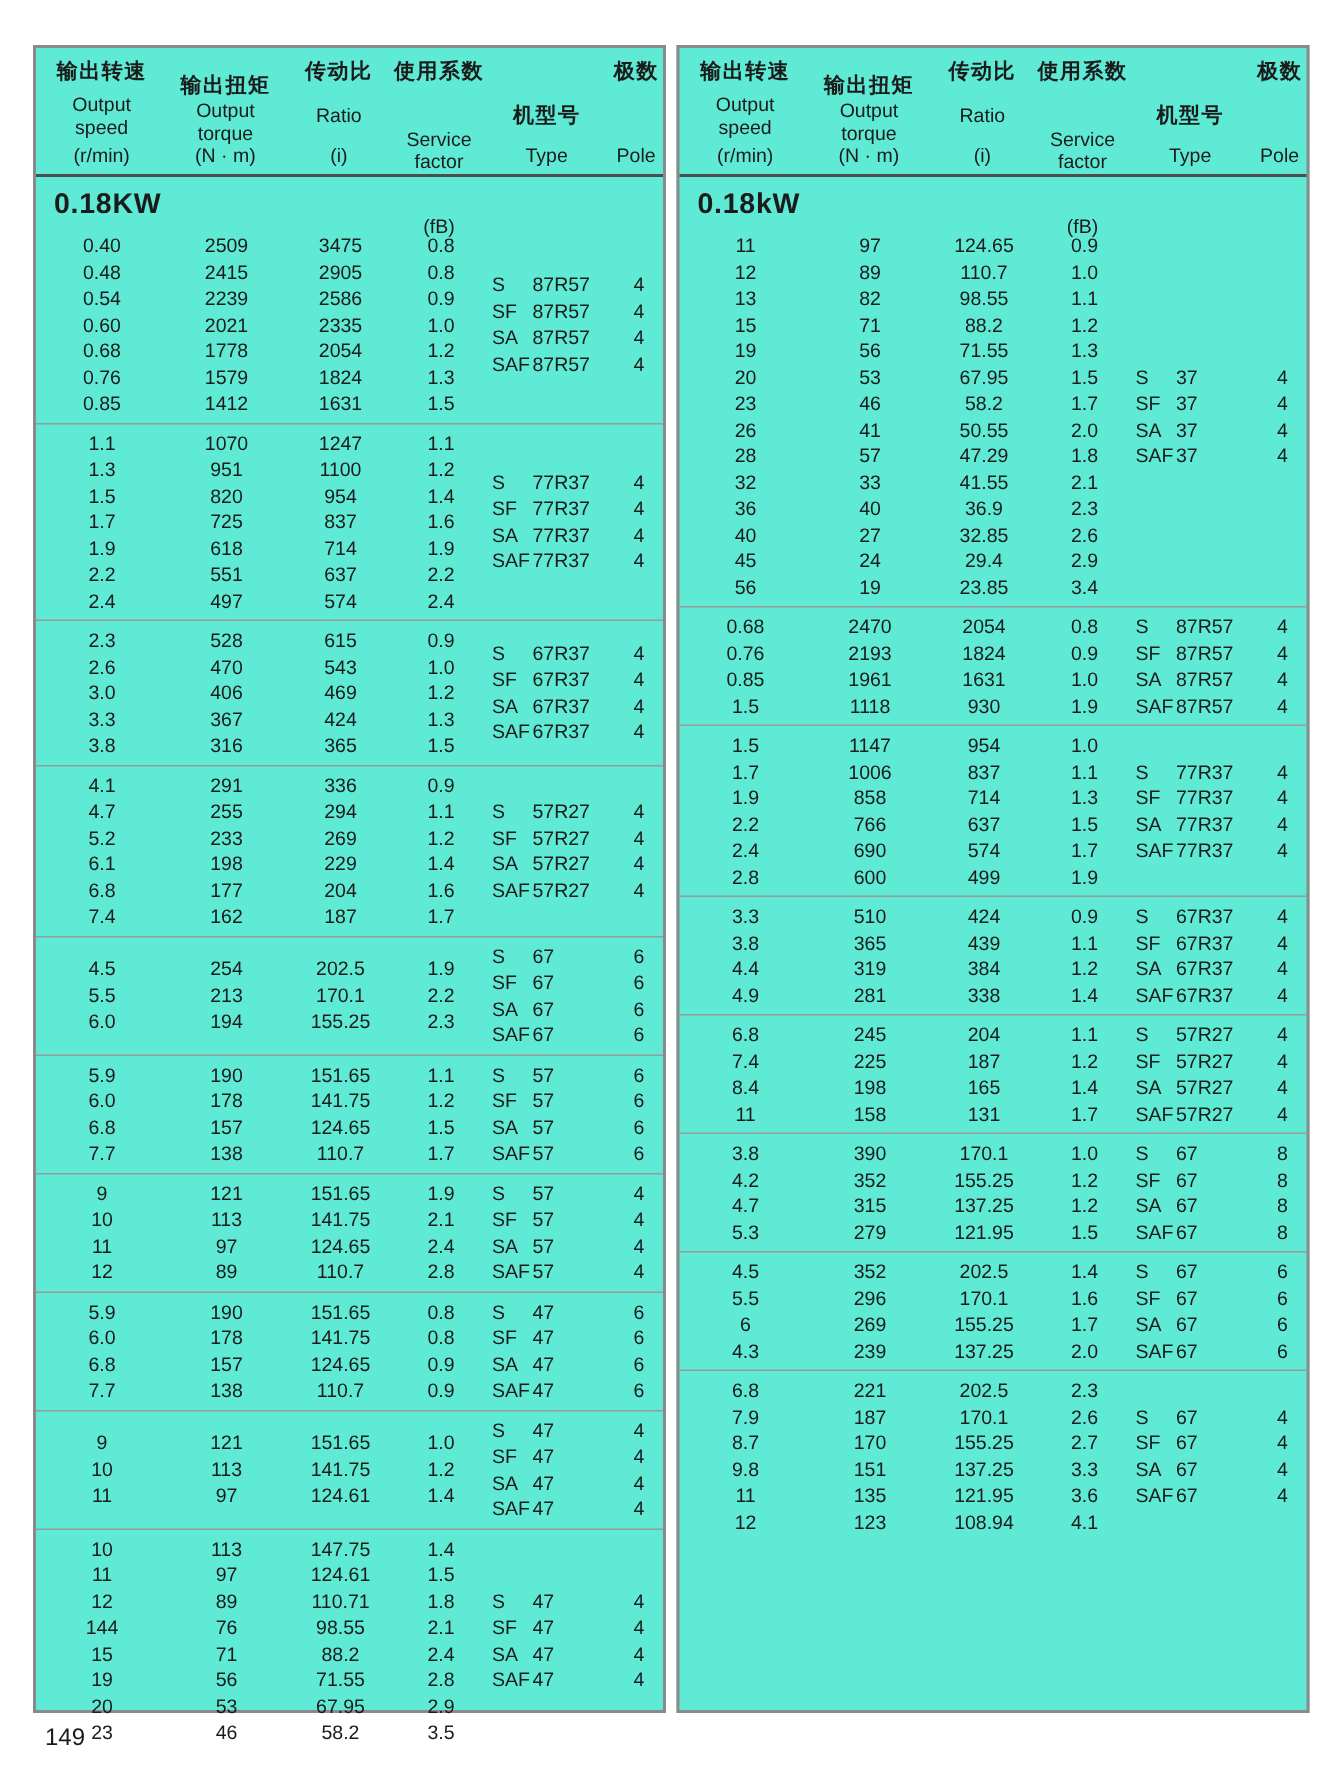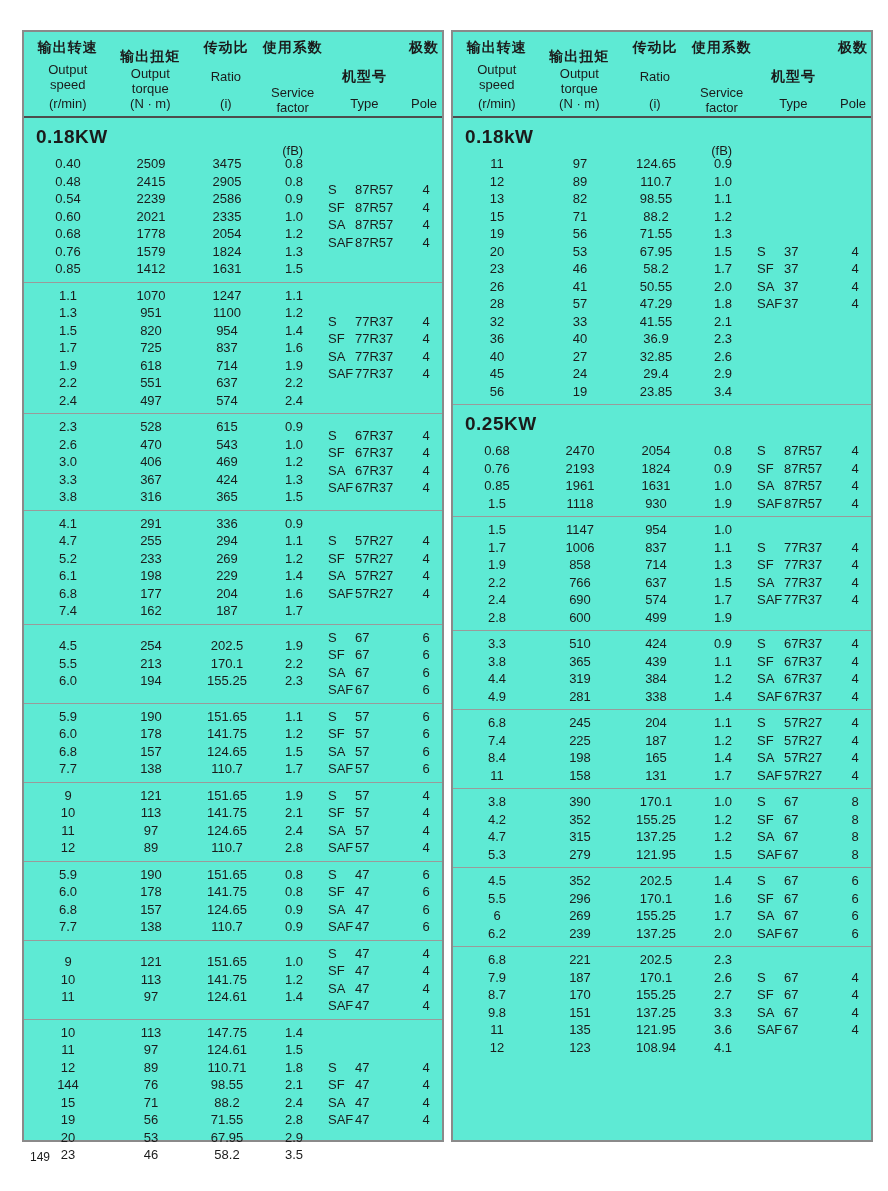--- a/index.html
+++ b/index.html
@@ -36,21 +36,21 @@
   .rows{width:300px;}
   .row{display:flex;height:17.5px;line-height:17.5px;font-size:13px;}
   .cell{box-sizing:border-box;text-align:center;}
   .c-speed{width:88px;} .c-torque{width:78px;} .c-ratio{width:74px;} .c-fb{width:60px;}
   .typecol{width:120px;}
   .typeline{display:flex;height:17.5px;line-height:17.5px;font-size:13px;}
   .t-name{width:84px;padding-left:4px;box-sizing:border-box;white-space:nowrap;}
   .t-prefix{display:inline-block;width:27px;}
   .t-pole{width:36px;text-align:center;}
   
-  .page-number{position:absolute;left:30px;top:1150px;font-size:12px;}
+  .page-number{position:absolute;left:30px;top:1150px;font-size:16px;}
 </style>
 </head>
 <body>
 
 <div class="page">
   <div class="tables">
 
     <div class="spec-table">
       <div class="table-header">
         <div class="hcol w-speed">
@@ -768,21 +768,20 @@
                   <div class="t-pole">4</div>
                 </div>
                 <div class="typeline">
                   <div class="t-name"><span class="t-prefix">SAF</span><span class="t-model">37</span></div>
                   <div class="t-pole">4</div>
                 </div>
               </div>
             </div>
           </div>
           <div class="section">
-            <div class="section-title">0.25KW</div>
             <div class="block">
               <div class="rows">
                 <div class="row">
                   <div class="cell c-speed">0.68</div>
                   <div class="cell c-torque">2470</div>
                   <div class="cell c-ratio">2054</div>
                   <div class="cell c-fb">0.8</div>
                 </div>
                 <div class="row">
                   <div class="cell c-speed">0.76</div>
@@ -1032,21 +1031,21 @@
                   <div class="cell c-ratio">170.1</div>
                   <div class="cell c-fb">1.6</div>
                 </div>
                 <div class="row">
                   <div class="cell c-speed">6</div>
                   <div class="cell c-torque">269</div>
                   <div class="cell c-ratio">155.25</div>
                   <div class="cell c-fb">1.7</div>
                 </div>
                 <div class="row">
-                  <div class="cell c-speed">6.2</div>
+                  <div class="cell c-speed">4.3</div>
                   <div class="cell c-torque">239</div>
                   <div class="cell c-ratio">137.25</div>
                   <div class="cell c-fb">2.0</div>
                 </div>
               </div>
               <div class="typecol">
                 <div class="typeline">
                   <div class="t-name"><span class="t-prefix">S</span><span class="t-model">67</span></div>
                   <div class="t-pole">6</div>
                 </div>

